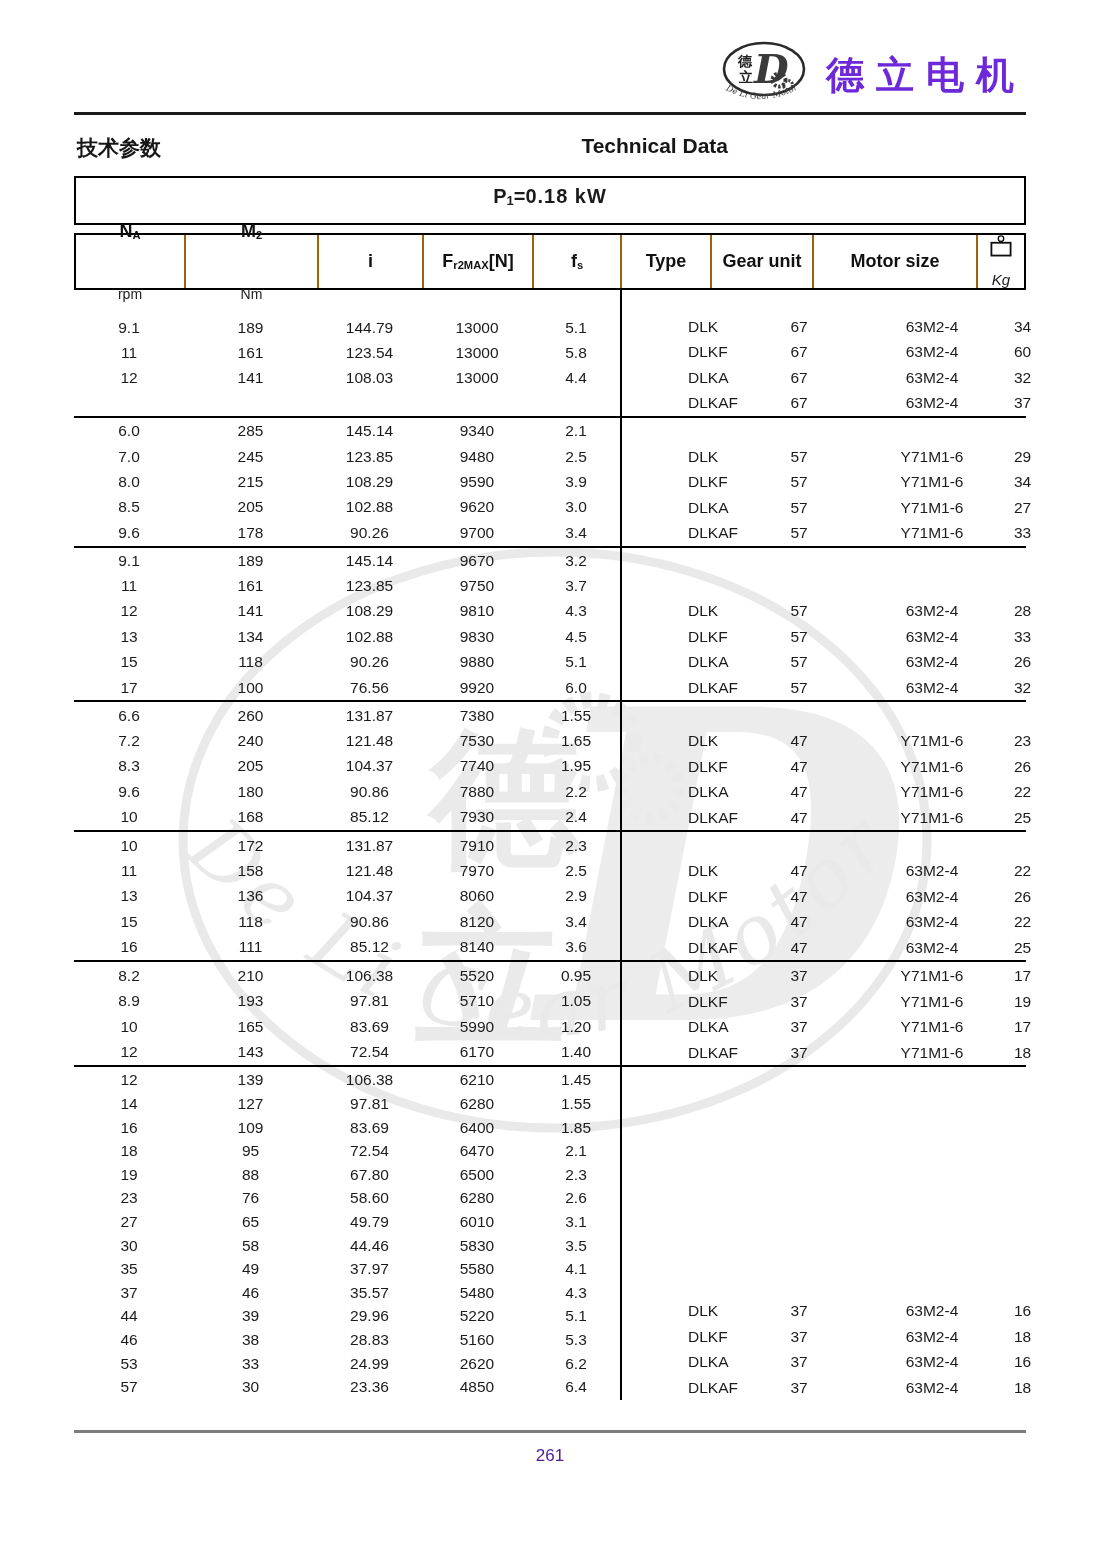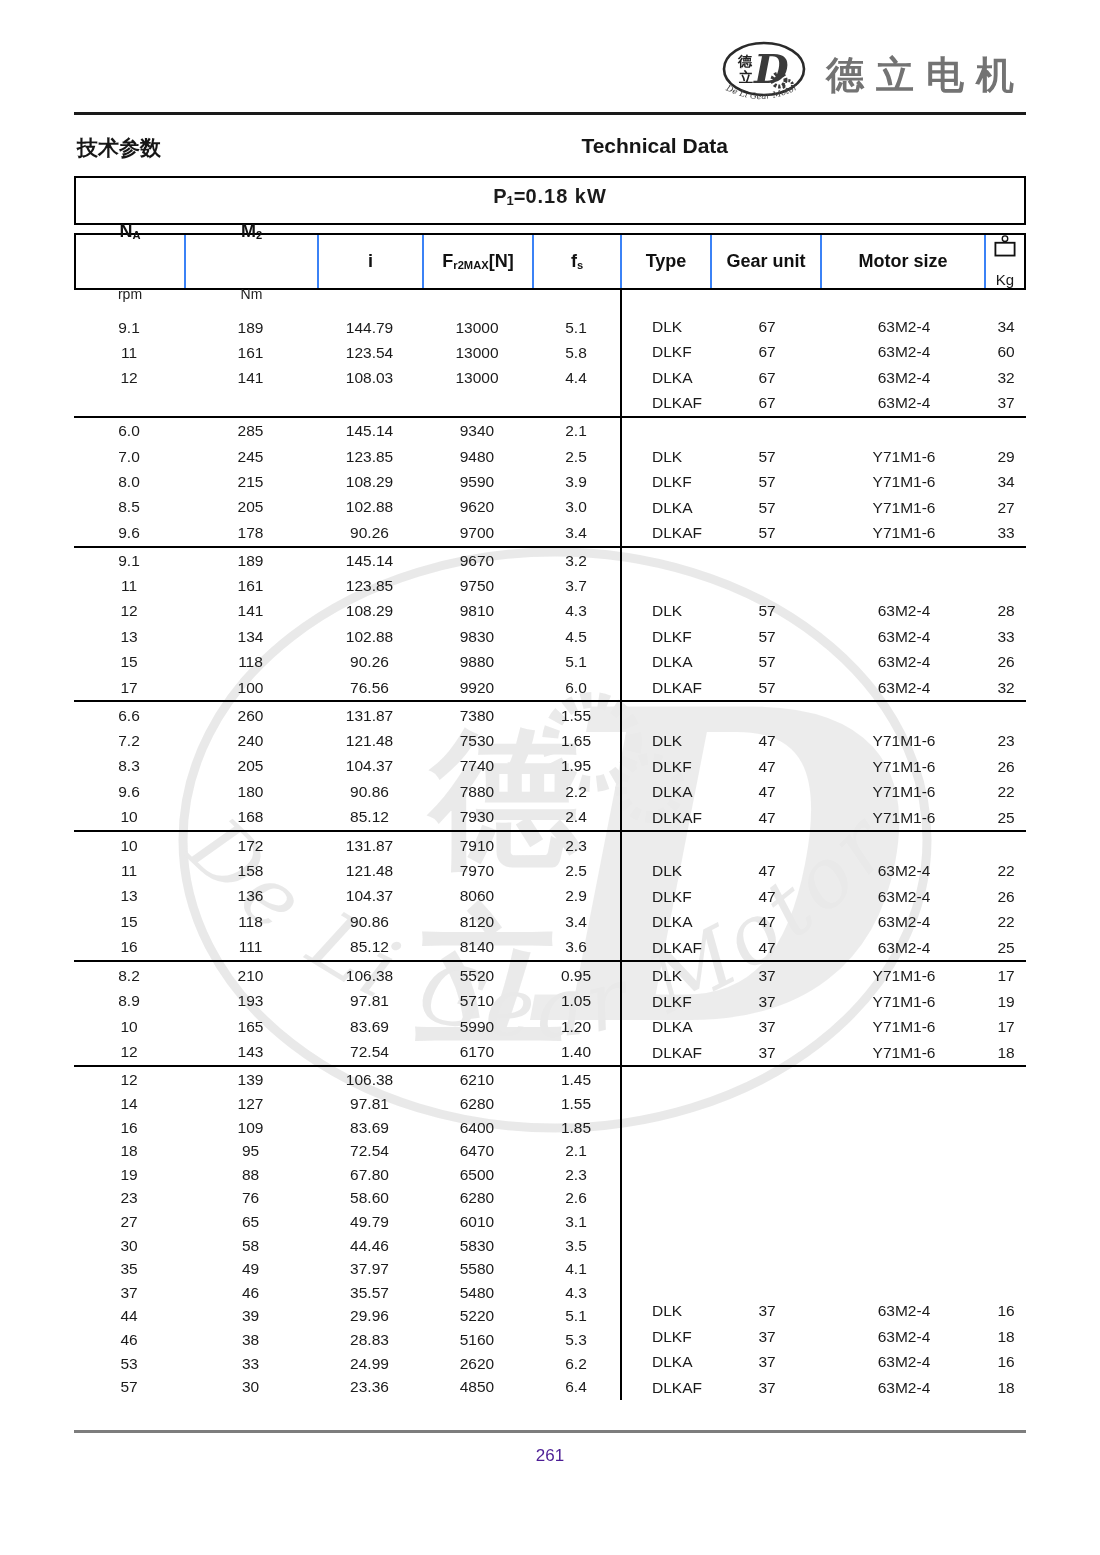--- a/index.html
+++ b/index.html
@@ -7,45 +7,45 @@
   .page {
     position:relative; width:1100px; height:1555px; background:#fff;
     font-family:"Liberation Sans","DejaVu Sans",sans-serif; color:#1b1b1b; overflow:hidden;
   }
   
   .wm { position:absolute; left:120px; top:520px; z-index:0; opacity:.40; }
   
   .content { position:relative; z-index:1; width:952px; margin:0 auto 0 74px; }
   
   .masthead { display:flex; justify-content:flex-end; align-items:center; gap:10px; padding-top:38px; height:112px; }
-  .brand-name { font-family:"DejaVu Serif","Liberation Serif",serif; font-weight:bold; font-size:38px; letter-spacing:12px; color:#737373; white-space:nowrap; }
+  .brand-name { font-family:"DejaVu Serif","Liberation Serif",serif; font-weight:bold; font-size:38px; letter-spacing:12px; color:#6d28d9; white-space:nowrap; }
   .top-rule { border-top:3px solid #1a1a1a; }
   
   .section-titles { position:relative; height:32px; margin-top:17px; }
   .title-zh { position:absolute; left:3px; top:2px; font-size:21px; font-weight:bold; color:#161616; }
   .title-en { position:absolute; left:61%; top:2px; transform:translateX(-50%); font-size:21px; font-weight:bold; color:#161616; }
   
   .power-box { margin-top:12px; height:49px; border:2px solid #000; display:flex; align-items:baseline; justify-content:center; padding-top:7px; }
   .p-sym { font-weight:bold; font-size:20px; }
   .p-sym .sb { font-size:13px; }
   .p-val { font-weight:bold; font-size:20px; letter-spacing:1px; }
   
   .thead { margin-top:8px; border:2px solid #000; height:57px; display:flex; align-items:stretch; }
-  .hcell { display:flex; flex-direction:column; align-items:center; justify-content:center; border-right:2px solid #3b82f6; line-height:1.15;gap:45px; }
+  .hcell { display:flex; flex-direction:column; align-items:center; justify-content:center; border-right:2px solid #a16207; line-height:1.15;gap:45px; }
   .hcell:last-child { border-right:none; }
   .h-main { font-weight:bold; font-size:18px; color:#111; }
   .h-unit { font-size:14px; color:#222; }
   .sb { font-size:0.62em; vertical-align:-0.15em; }
-  .kg-head { gap:12px; }
+  .kg-head { gap:12px;font-style:italic; }
   .kg-label { font-size:15px; }
   
   .w-na{width:110px} .w-m2{width:133px} .w-i{width:105px} .w-fr{width:110px} .w-fs{width:88px}
-  .w-type{width:90px} .w-gear{width:110px} .w-motor{width:164px} .w-kg{flex:1}
-  
-  .group { display:flex; align-items:stretch; border-bottom:2px solid #000; }
+  .w-type{width:90px} .w-gear{width:102px} .w-motor{width:164px} .w-kg{flex:1}
+  
+  .group { display:flex; align-items:stretch; border-bottom:2px solid #000;gap:36px; }
   .group:last-child { border-bottom:none; }
   .group:nth-of-type(1){min-height:128px} .group:nth-of-type(2){min-height:130px}
   .group:nth-of-type(3){min-height:153px} .group:nth-of-type(4){min-height:130px}
   .group:nth-of-type(5){min-height:130px} .group:nth-of-type(6){min-height:105px}
   .group:nth-of-type(7){min-height:333px}
   .perf { width:548px; border-right:2px solid #000; display:flex; flex-direction:column; justify-content:center; }
   .models { flex:1; display:flex; flex-direction:column; justify-content:flex-end; }
   .perf-row, .model-row { display:flex; align-items:center; }
   .perf-row { height:25.4px; }
   .group:nth-of-type(7) .perf-row { height:23.6px; }

